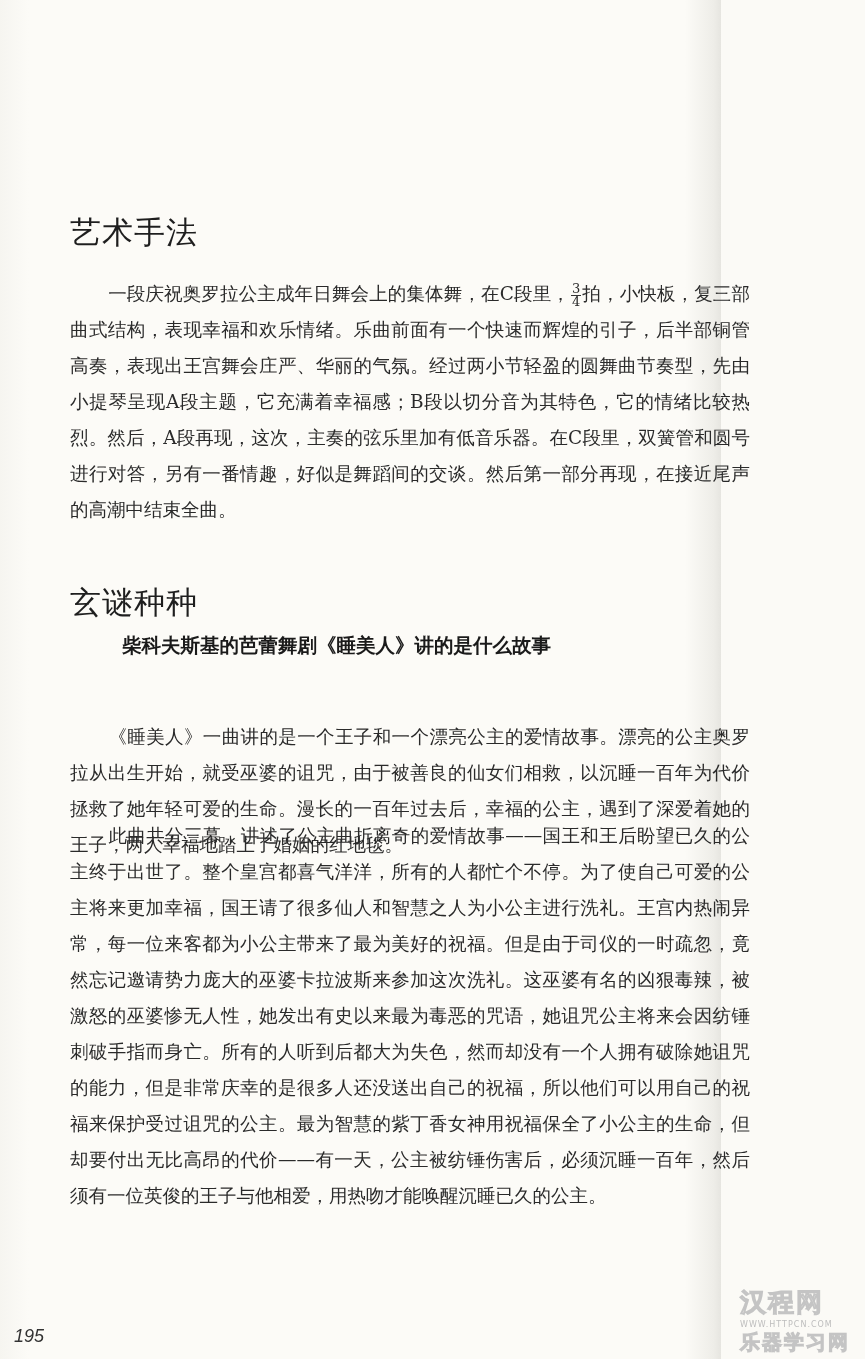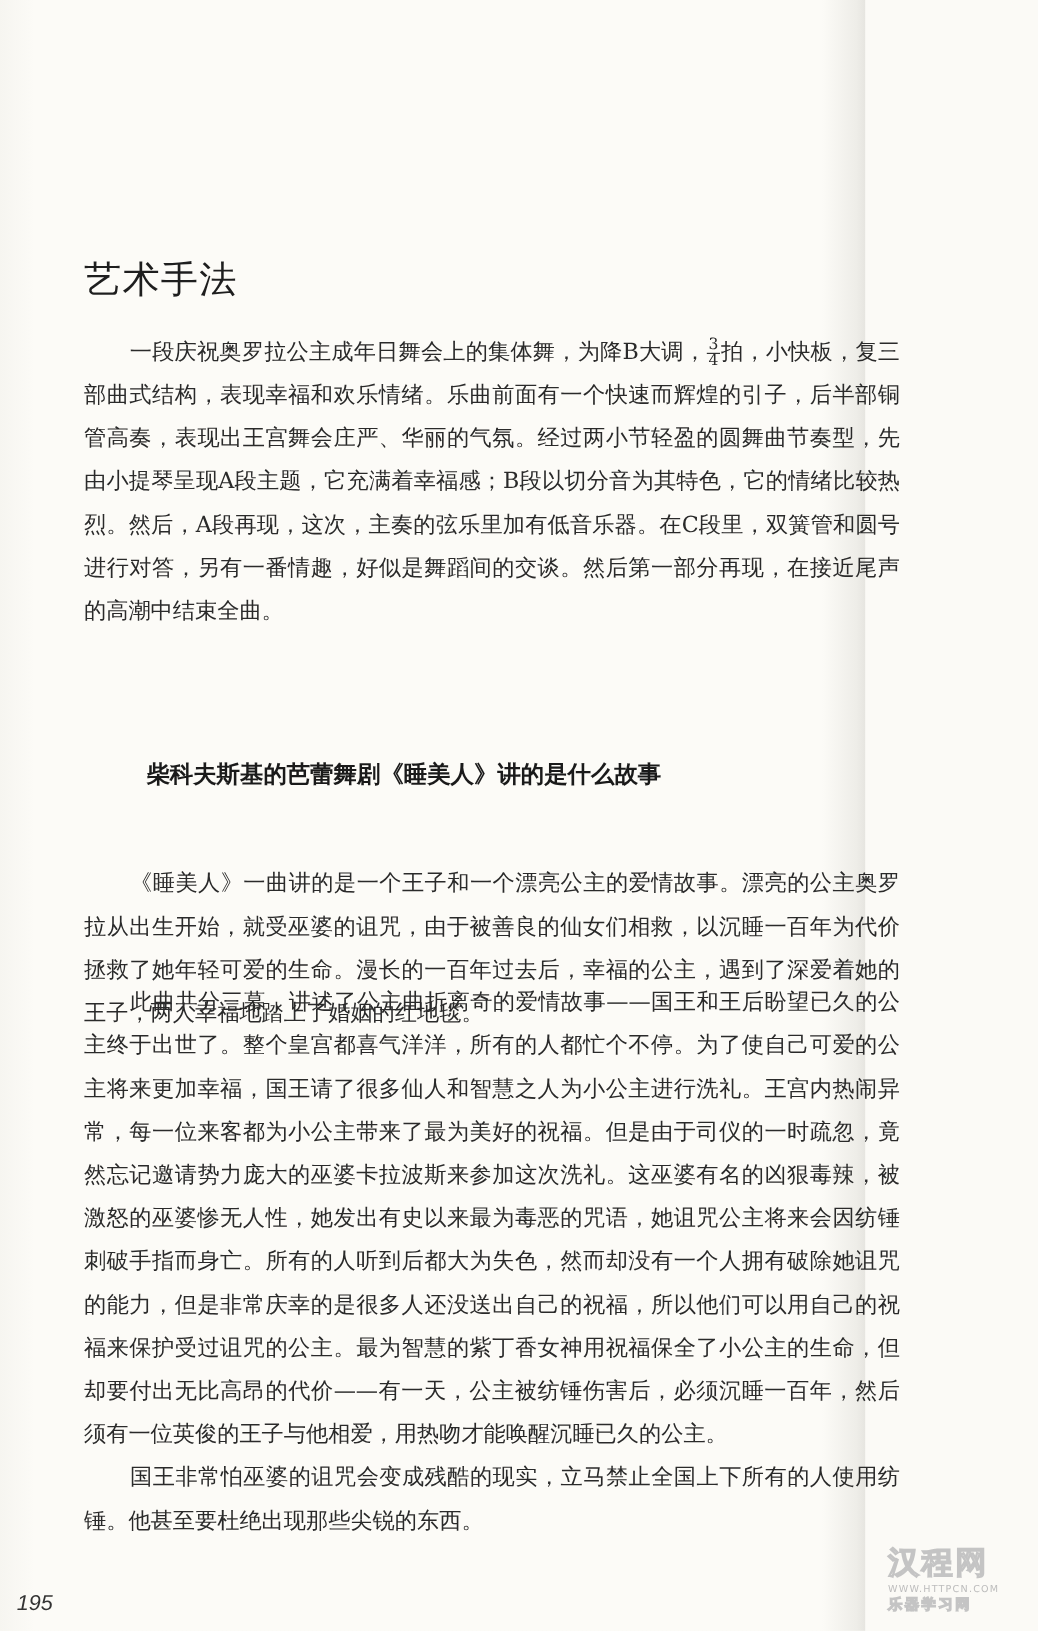--- a/index.html
+++ b/index.html
@@ -48,35 +48,35 @@
   .watermark .wm-main { font-size: 26px; font-weight: bold; letter-spacing: 2px; color: #d3d3d3; -webkit-text-stroke: 1px #c4c4c4; color: transparent; }
   .watermark .wm-url { font-size: 8px; color: #bdbdbd; letter-spacing: 1px; }
 </style>
 </head>
 <body>
 
 <div class="page">
 
   <h2 class="section-title" style="top:212px;">艺术手法</h2>
 
-  <p class="para" style="top:276px;"><span class="indent"></span><span>一段庆祝奥罗拉公主成年日舞会上的集体舞，为降B大调，</span><span class="frac">
+  <p class="para" style="top:276px;"><span class="indent"></span><span>一段庆祝奥罗拉公主成年日舞会上的集体舞，在C段里，</span><span class="frac">
         <span class="num">3</span>
         <span class="den">4</span>
       </span><span>拍，小快板，复三部曲式结构，表现幸福和欢乐情绪。乐曲前面有一个快速而辉煌的引子，后半部铜管高奏，表现出王宫舞会庄严、华丽的气氛。经过两小节轻盈的圆舞曲节奏型，先由小提琴呈现A段主题，它充满着幸福感；B段以切分音为其特色，它的情绪比较热烈。然后，A段再现，这次，主奏的弦乐里加有低音乐器。在C段里，双簧管和圆号进行对答，另有一番情趣，好似是舞蹈间的交谈。然后第一部分再现，在接近尾声的高潮中结束全曲。</span></p>
 
+  <h2 class="section-title" style="top:582px;">玄谜种种</h2>
 
   <h3 class="subheading subhead">柴科夫斯基的芭蕾舞剧《睡美人》讲的是什么故事</h3>
 
   <p class="para" style="top:674px;margin-top:45px;"><span class="indent"></span><span>《睡美人》一曲讲的是一个王子和一个漂亮公主的爱情故事。漂亮的公主奥罗拉从出生开始，就受巫婆的诅咒，由于被善良的仙女们相救，以沉睡一百年为代价拯救了她年轻可爱的生命。漫长的一百年过去后，幸福的公主，遇到了深爱着她的王子，两人幸福地踏上了婚姻的红地毯。</span></p>
 
   <p class="para" style="top:818px;"><span class="indent"></span><span>此曲共分三幕，讲述了公主曲折离奇的爱情故事——国王和王后盼望已久的公主终于出世了。整个皇宫都喜气洋洋，所有的人都忙个不停。为了使自己可爱的公主将来更加幸福，国王请了很多仙人和智慧之人为小公主进行洗礼。王宫内热闹异常，每一位来客都为小公主带来了最为美好的祝福。但是由于司仪的一时疏忽，竟然忘记邀请势力庞大的巫婆卡拉波斯来参加这次洗礼。这巫婆有名的凶狠毒辣，被激怒的巫婆惨无人性，她发出有史以来最为毒恶的咒语，她诅咒公主将来会因纺锤刺破手指而身亡。所有的人听到后都大为失色，然而却没有一个人拥有破除她诅咒的能力，但是非常庆幸的是很多人还没送出自己的祝福，所以他们可以用自己的祝福来保护受过诅咒的公主。最为智慧的紫丁香女神用祝福保全了小公主的生命，但却要付出无比高昂的代价——有一天，公主被纺锤伤害后，必须沉睡一百年，然后须有一位英俊的王子与他相爱，用热吻才能唤醒沉睡已久的公主。</span></p>
 
-  <p class="para" style="top:1214px;"><span class="indent"></span><span>国王非常怕巫婆的诅咒会变成残酷的现实，立马禁止全国上下所有的人使用纺锤。他甚至要杜绝出现那些尖锐的东西。</span></p>
 
   <div class="page-number">195</div>
 
   <div class="watermark">
     <div class="wm-main">汉程网</div>
     <div class="wm-url">WWW.HTTPCN.COM</div>
-    <div class="wm-main" style="font-size:12px;">乐器学习网</div>
+    <div class="wm-main" style="font-size:20px;">乐器学习网</div>
   </div>
 
 </div>
 
 </body></html>

